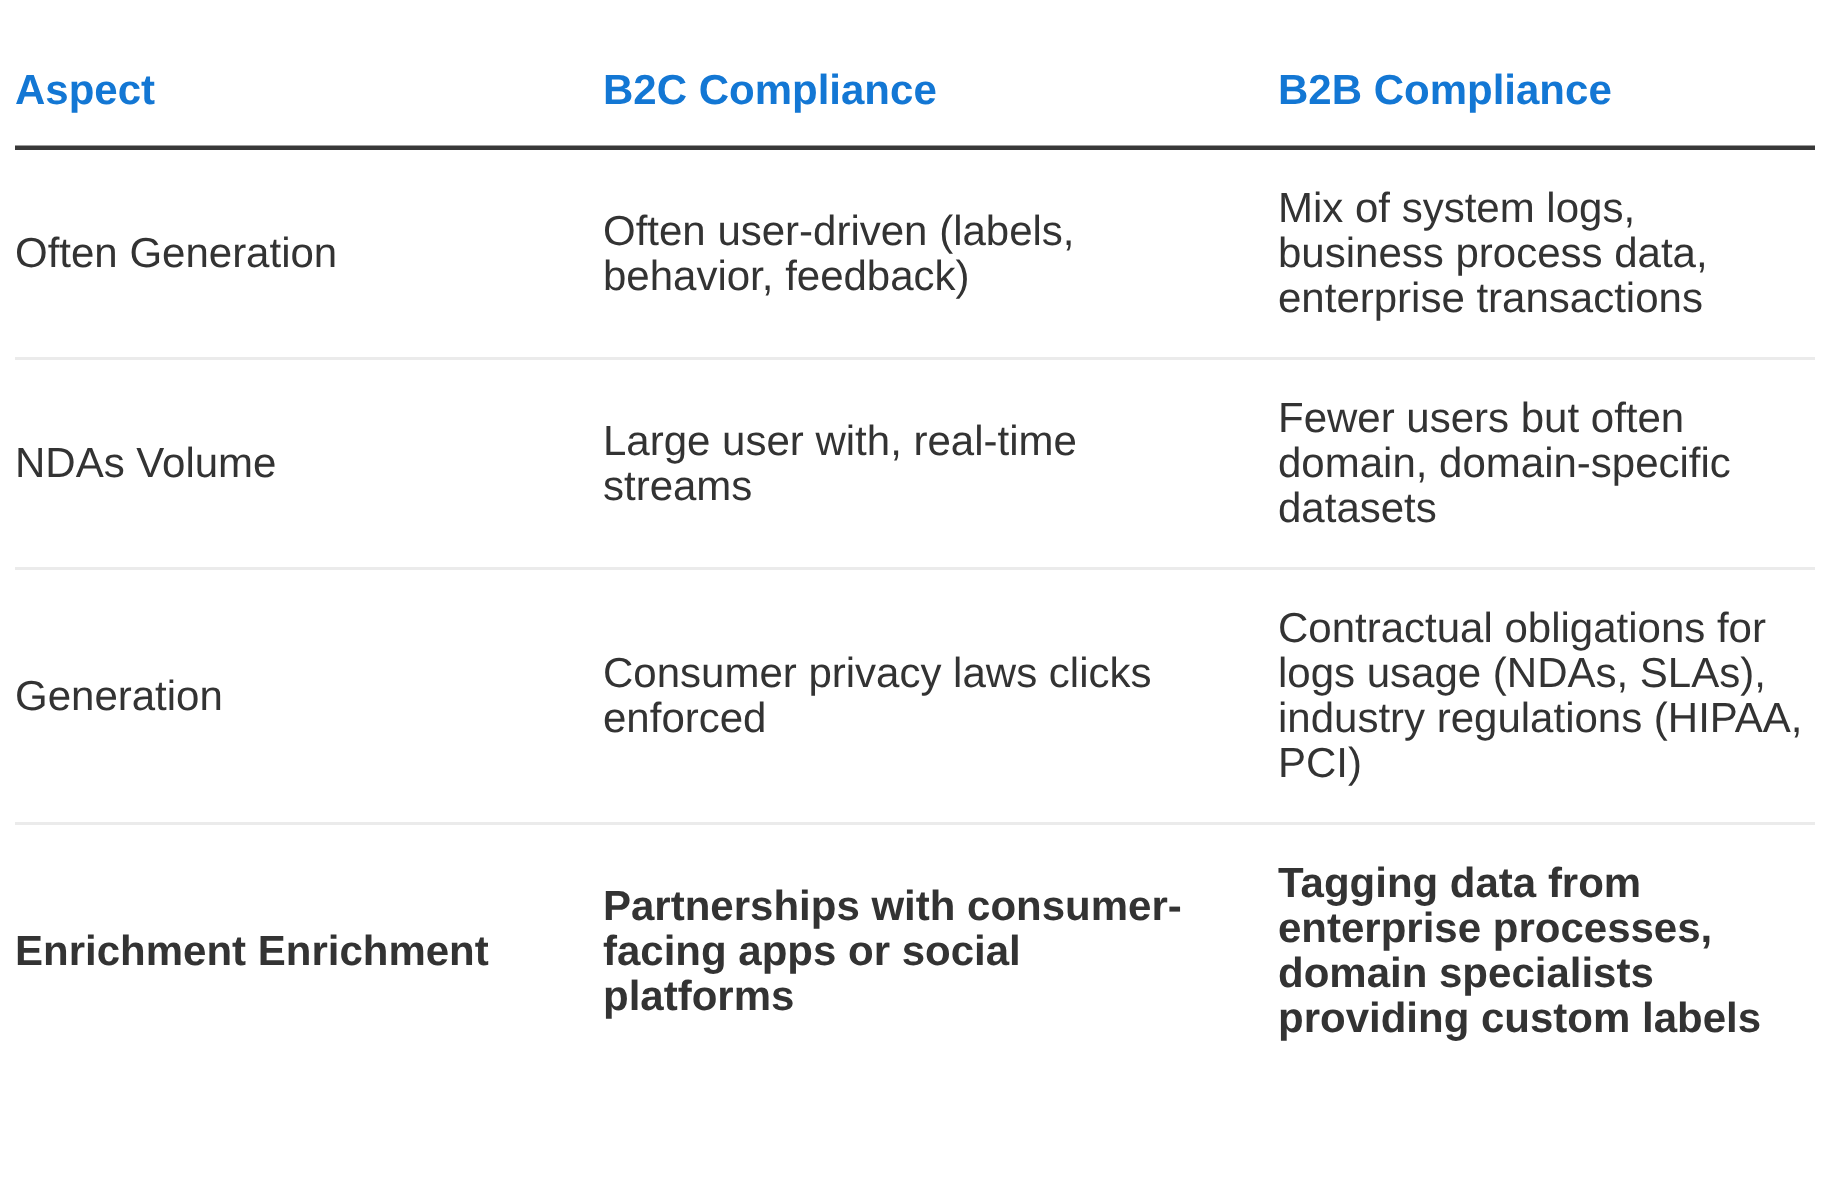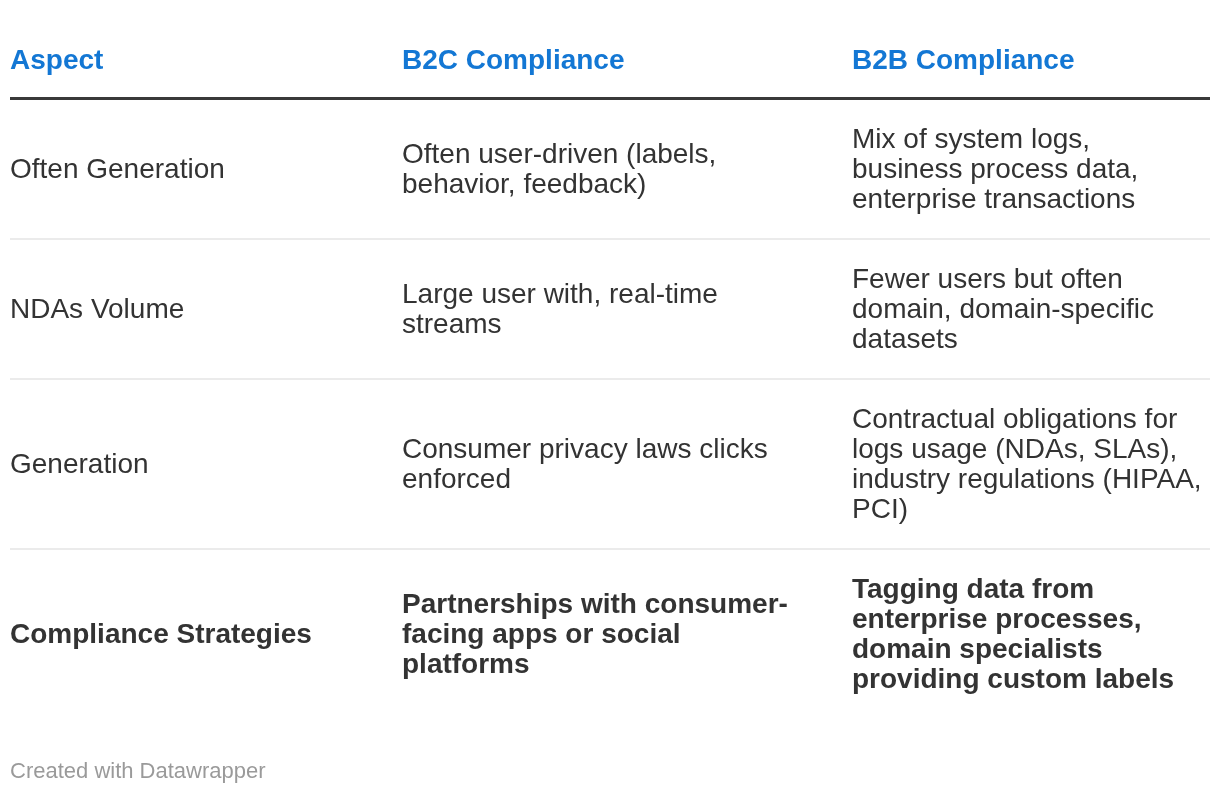--- a/index.html
+++ b/index.html
@@ -89,20 +89,19 @@
         <td class="col-aspect">NDAs Volume</td>
         <td class="col-b2c">Large user with, real-time streams</td>
         <td class="col-b2b">Fewer users but often domain, domain-specific datasets</td>
       </tr>
       <tr>
         <td class="col-aspect">Generation</td>
         <td class="col-b2c">Consumer privacy laws clicks enforced</td>
         <td class="col-b2b">Contractual obligations for logs usage (NDAs, SLAs), industry regulations (HIPAA, PCI)</td>
       </tr>
       <tr>
-        <td class="col-aspect">Compliance Strategies</td>
+        <td class="col-aspect">Enrichment Enrichment</td>
         <td class="col-b2c">Partnerships with consumer-facing apps or social platforms</td>
         <td class="col-b2b">Tagging data from enterprise processes, domain specialists providing custom labels</td>
       </tr>
     </tbody>
   </table>
-  <div class="attribution">Created with Datawrapper</div>
 </div>
 
 </body></html>

